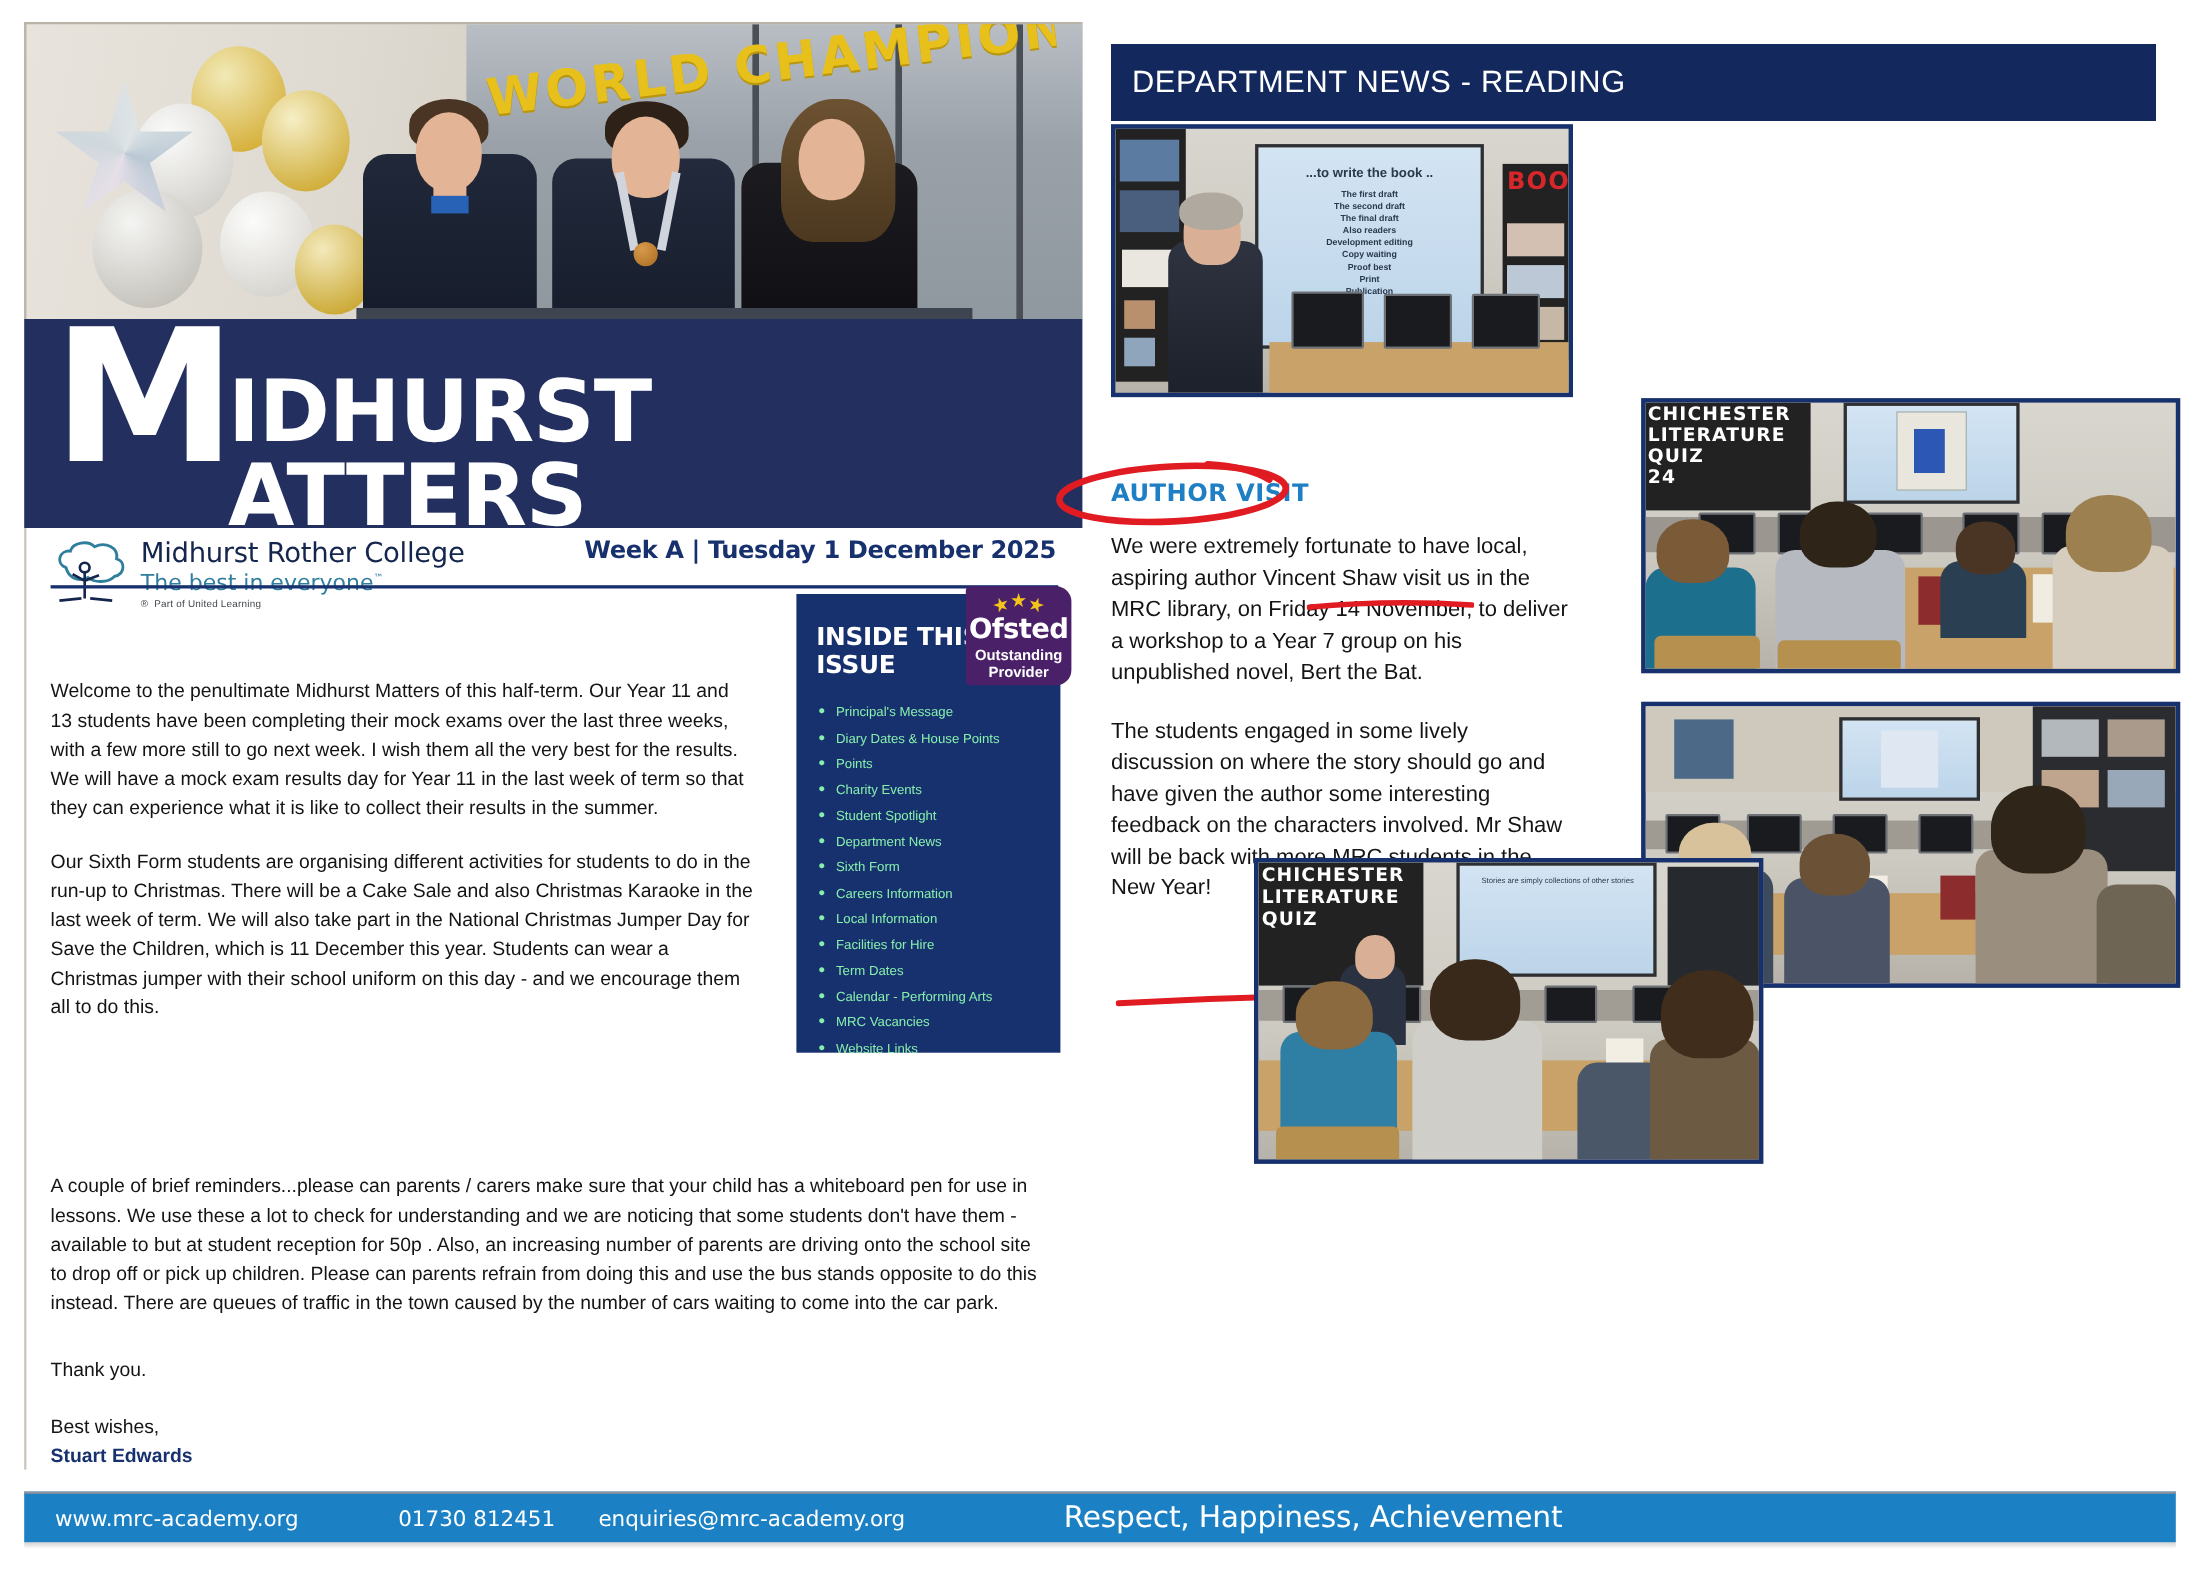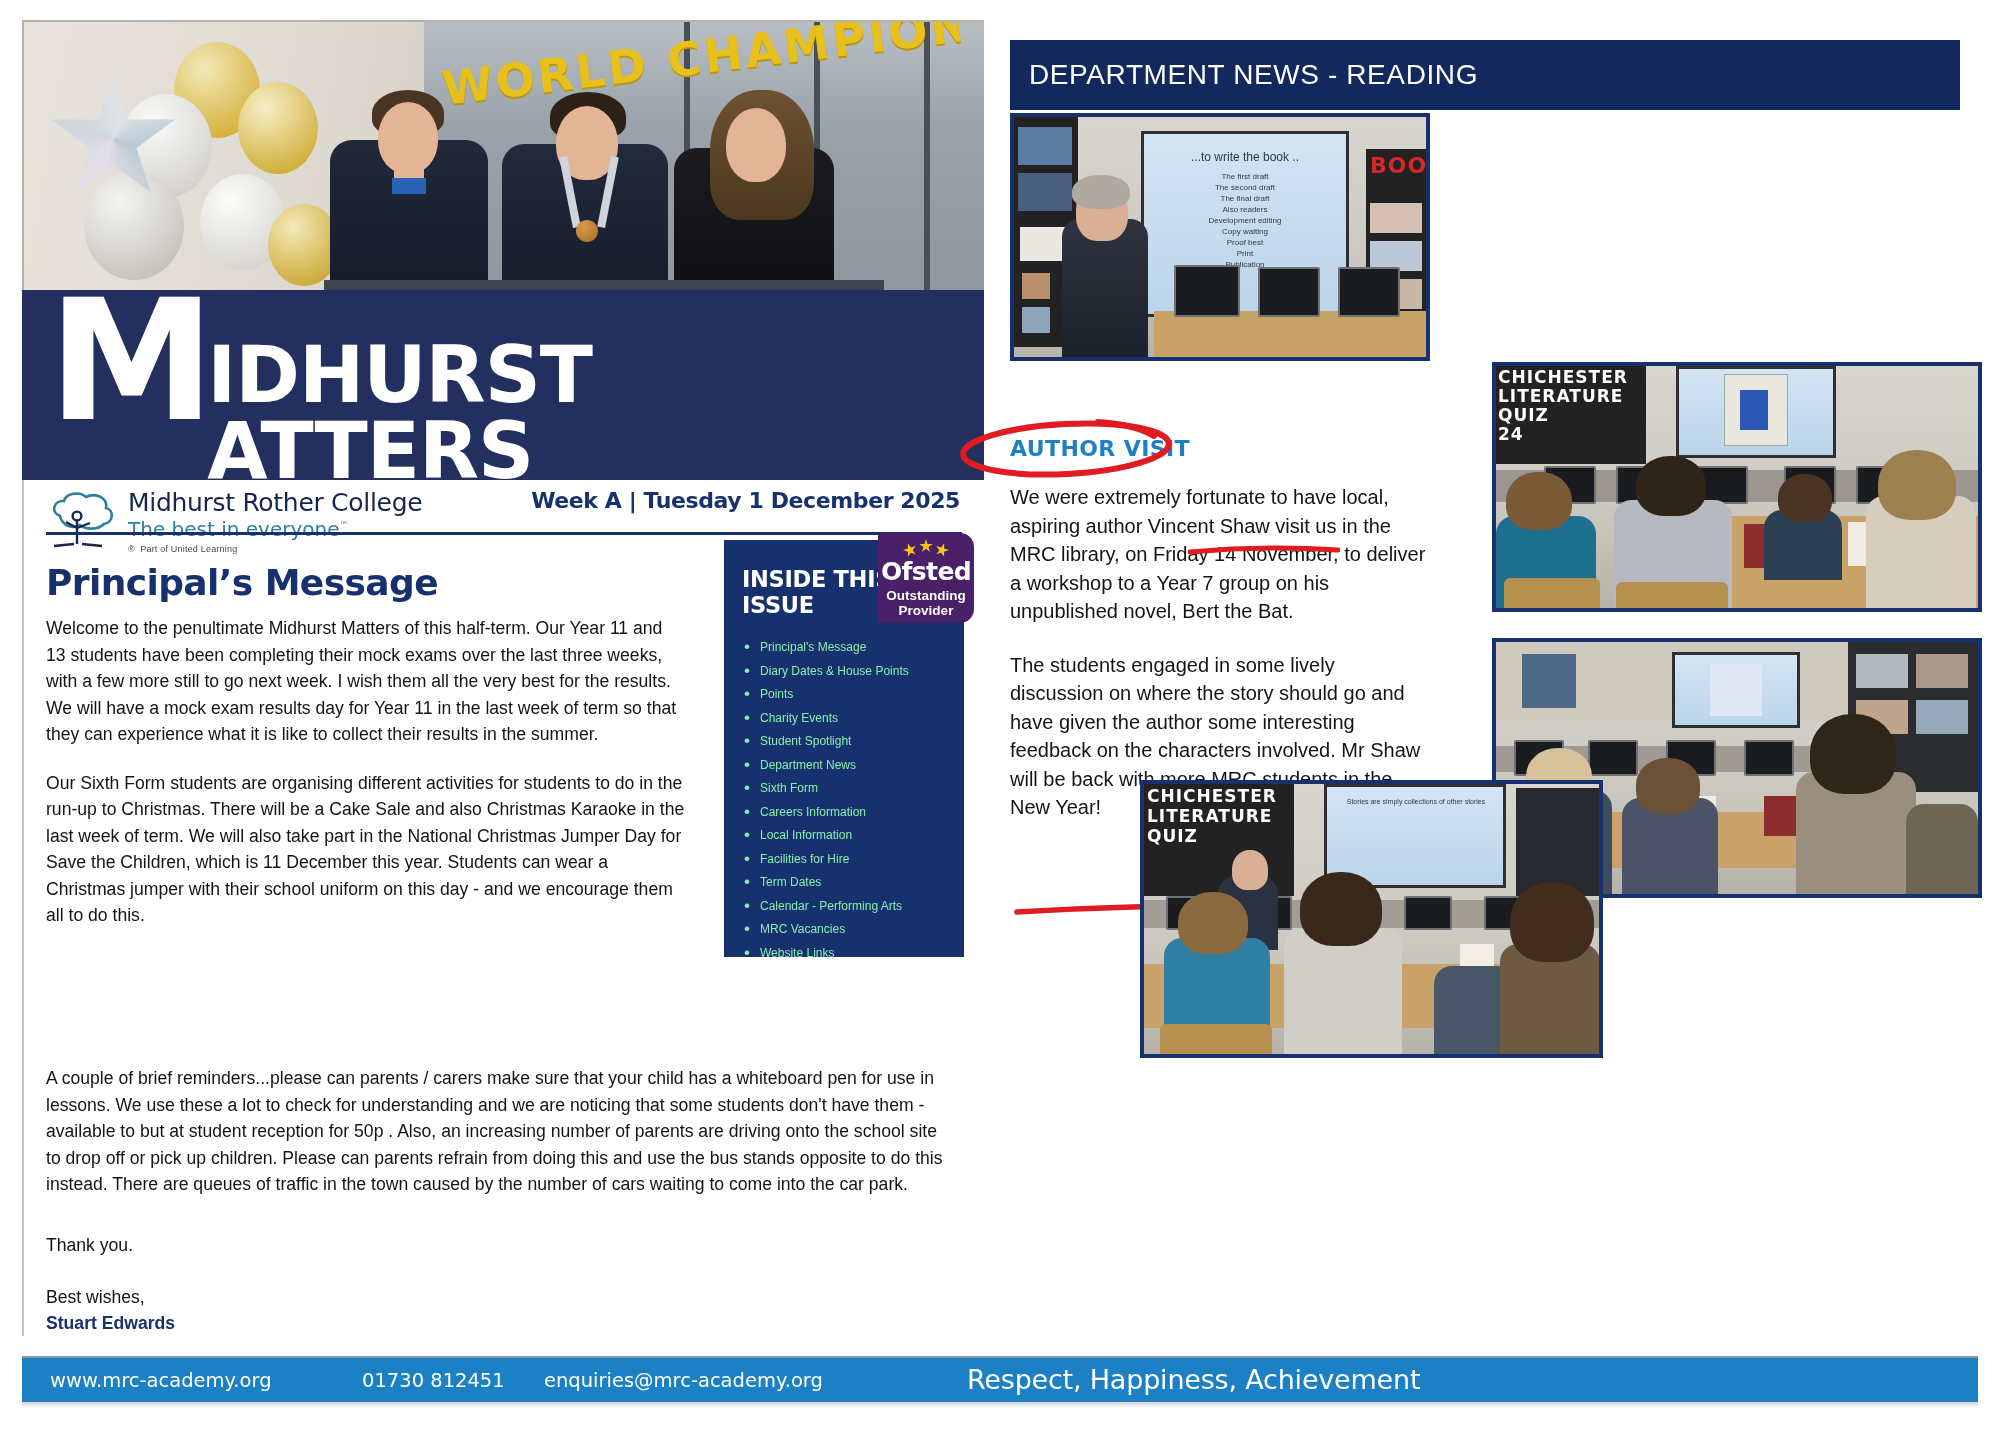--- a/index.html
+++ b/index.html
@@ -118,21 +118,21 @@
   .photo { position: absolute; overflow: hidden; background: #8d9298;
            border: 4px solid #17306e; }
   .ph-author { left: 0px; top: 73px; width: 420px; height: 248px; }
   .ph-quiz1  { left: 482px; top: 322px; width: 490px; height: 250px; }
   .ph-quiz2  { left: 482px; top: 598px; width: 490px; height: 260px; }
   .ph-quiz3  { left: 130px; top: 740px; width: 463px; height: 278px; }
 
   
   .room { position: absolute; inset: 0; background: linear-gradient(180deg,#d9d6cf 0%,#cdcac2 55%,#b7b3aa 100%); }
   .screen { position: absolute; background: linear-gradient(180deg,#d3e4f3,#bcd4e9);
-            border: 3px solid #2d2f33; }
+            border: 3px solid #2d2f33; font-weight: bold; }
   .screen-txt { position: absolute; inset: 0; color: #2a3a4d; text-align: center;
                 font-size: 8px; line-height: 11px; padding-top: 18px; }
   .screen-title { font-size: 12px; margin-bottom: 8px; }
   .monitor { position: absolute; background: #191b1e; border-radius: 2px; border: 2px solid #6e7277; }
   .desk { position: absolute; background: #c8a268; }
   .chairback { position: absolute; background: #b5904f; border-radius: 6px 6px 0 0; }
   .headb { position: absolute; border-radius: 48% 48% 40% 40%; }
   .torso { position: absolute; border-radius: 18px 18px 0 0; }
   .poster { position: absolute; background: #222; }
   .postimg { position: absolute; }
@@ -243,21 +243,20 @@
           <div class="logo-sub">
             <span>®</span>
             &nbsp;<span>Part of United Learning</span>
           </div>
         </div>
       </div>
 
       <div class="weekline">Week A | Tuesday 1 December 2025</div>
       <div class="hrule"></div>
 
-      <div class="principal-h">Principal’s Message</div>
 
       <div class="msg-body">
         <p>Welcome to the penultimate Midhurst Matters of this half-term. Our Year 11 and 13 students have been completing their mock exams over the last three weeks, with a few more still to go next week. I wish them all the very best for the results. We will have a mock exam results day for Year 11 in the last week of term so that they can experience what it is like to collect their results in the summer.</p>
         <p>Our Sixth Form students are organising different activities for students to do in the run-up to Christmas. There will be a Cake Sale and also Christmas Karaoke in the last week of term. We will also take part in the National Christmas Jumper Day for Save the Children, which is 11 December this year. Students can wear a Christmas jumper with their school uniform on this day - and we encourage them all to do this.</p>
       </div>
 
       <div class="msg-body wide" style="top:585px;">
         <p>A couple of brief reminders...please can parents / carers make sure that your child has a whiteboard pen for use in lessons. We use these a lot to check for understanding and we are noticing that some students don't have them - available to but at student reception for 50p . Also, an increasing number of parents are driving onto the school site to drop off or pick up children. Please can parents refrain from doing this and use the bus stands opposite to do this instead. There are queues of traffic in the town caused by the number of cars waiting to come into the car park.</p>
       </div>
 

